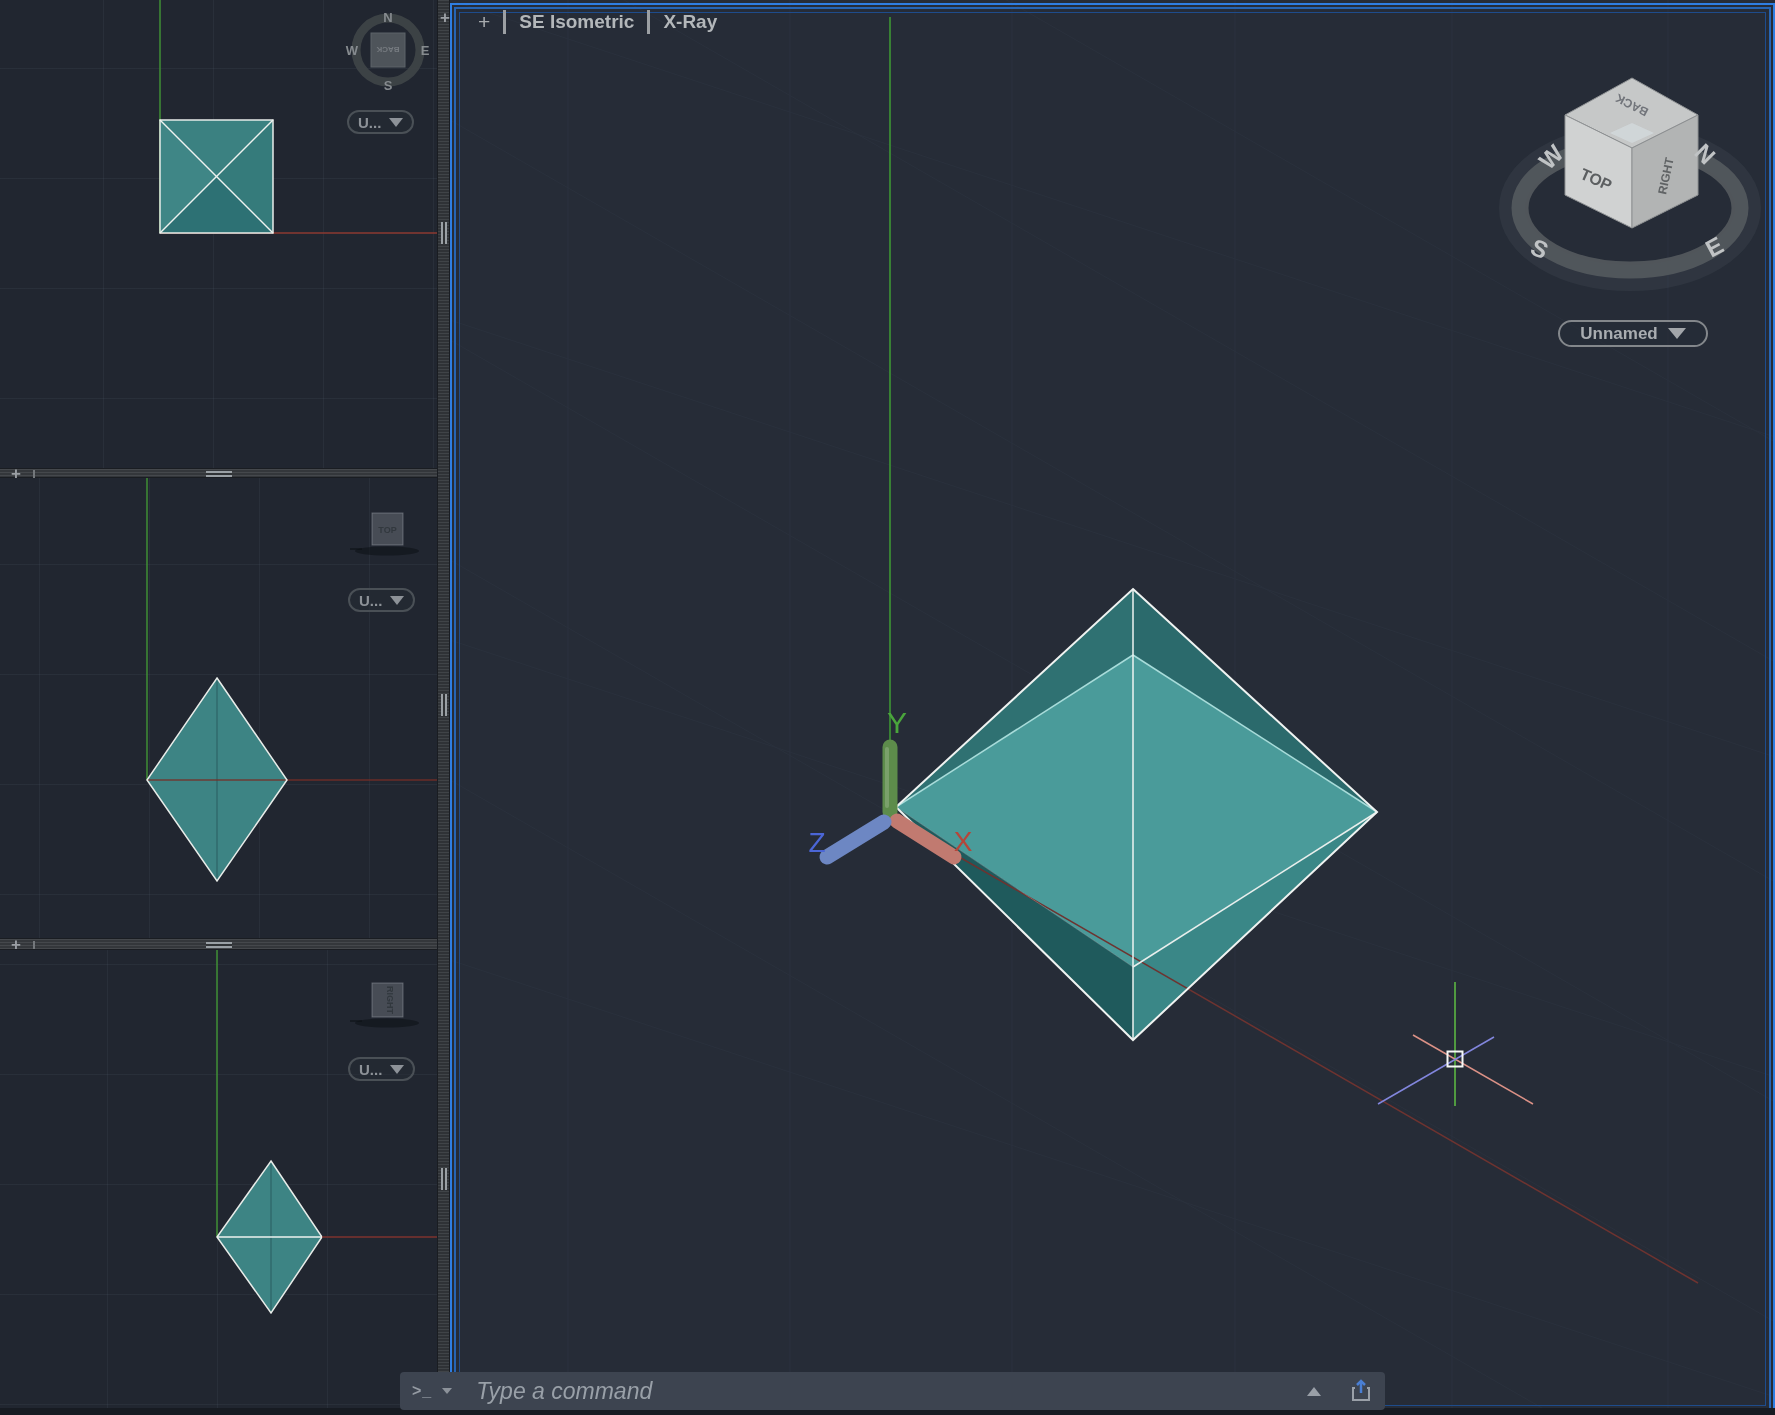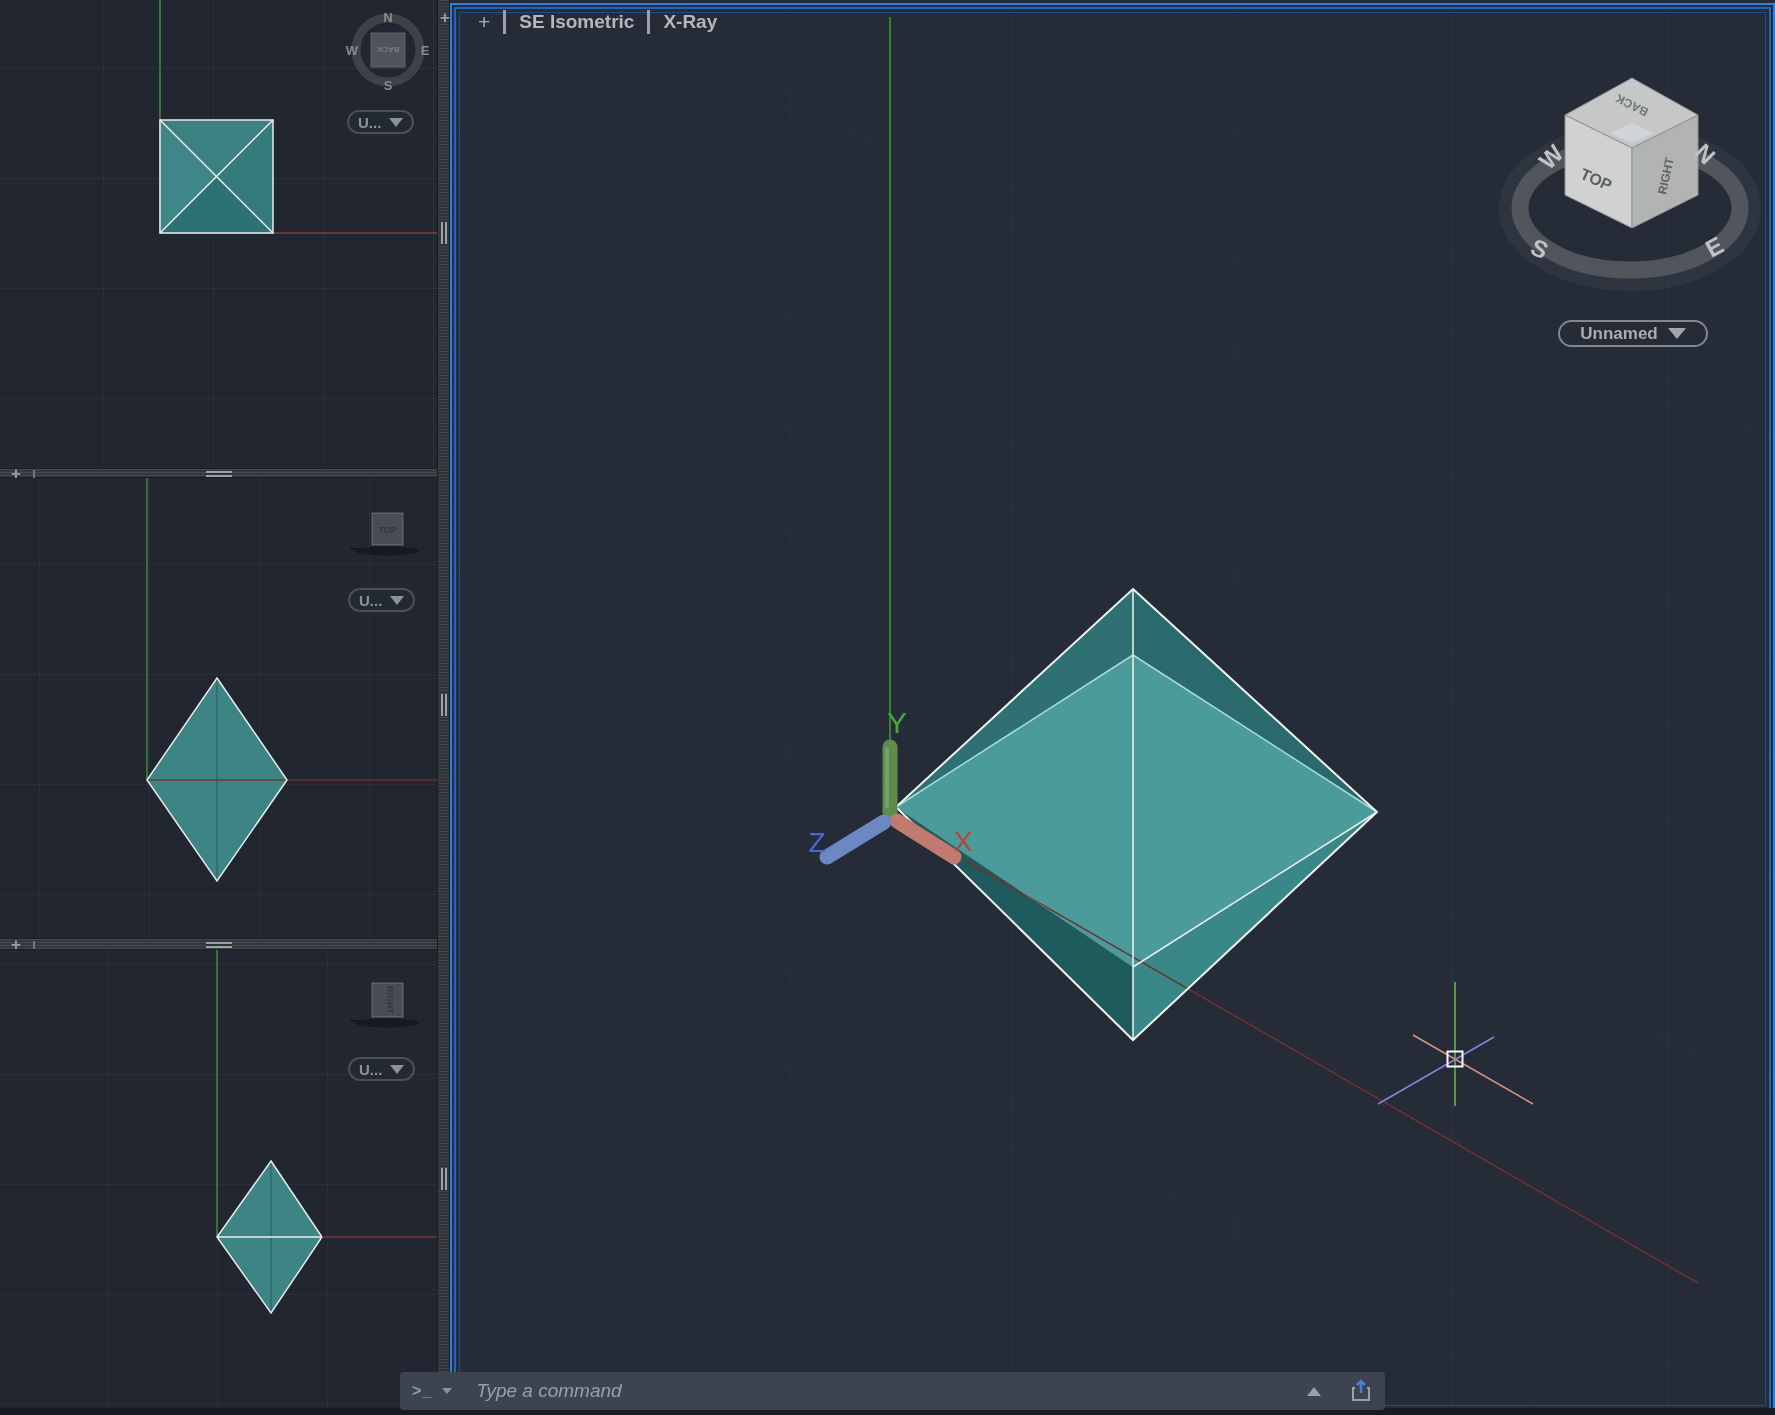--- a/index.html
+++ b/index.html
@@ -52,21 +52,21 @@
               border-radius:14px;display:flex;align-items:center;justify-content:center;gap:10px;
               color:#a9adb1;font-size:17px;font-weight:bold;background:rgba(38,44,55,.4);z-index:5;}
   .named-pill .caret{width:0;height:0;border-left:9px solid transparent;border-right:9px solid transparent;
                 border-top:11px solid #a2a6aa;}
   .cmdbar{position:absolute;left:400px;top:1372px;width:985px;height:38px;background:#3d4450;
           border-radius:4px;display:flex;align-items:center;padding:0 12px;gap:10px;z-index:9;}
   .cmdbar .prompt{color:#959ba3;font-size:16px;font-weight:bold;letter-spacing:1px;}
   .cmdbar .pcaret{width:0;height:0;border-left:5px solid transparent;border-right:5px solid transparent;
                   border-top:6px solid #8c929a;margin-right:14px;}
   .cmdbar input{flex:1;background:transparent;border:none;outline:none;color:#84cc16;
-                font-style:italic;font-size:19px;font-family:"Liberation Sans",sans-serif;}
+                font-style:italic;font-size:23px;font-family:"Liberation Sans",sans-serif;}
   .cmdbar input::placeholder{color:#99a0a8;opacity:1;}
   .cmdbar .up{width:0;height:0;border-left:7px solid transparent;border-right:7px solid transparent;
               border-bottom:9px solid #9aa0a8;margin-right:18px;cursor:pointer;}
   .bottom-strip{position:absolute;left:0;top:1408px;width:1775px;height:7px;background:#171b22;}
   text{font-family:"Liberation Sans",sans-serif;}
 </style>
 </head>
 <body>
 
 <div class="app">

